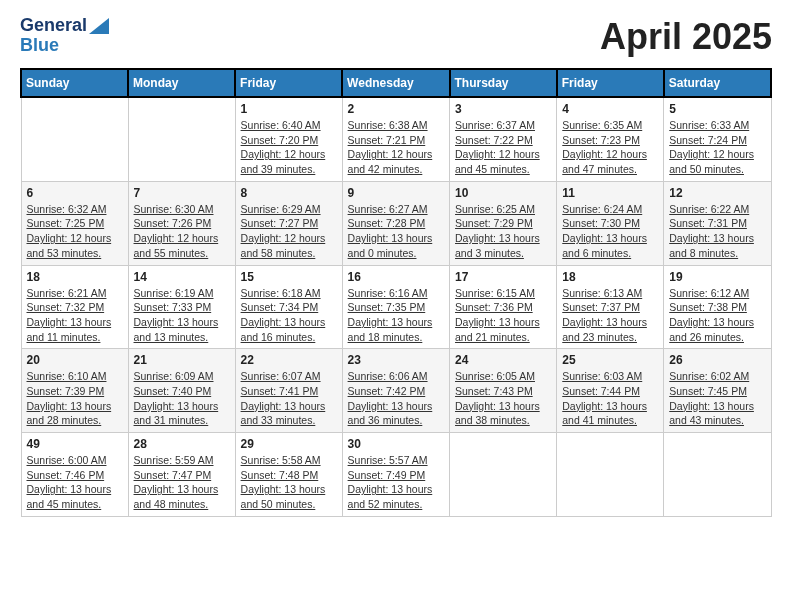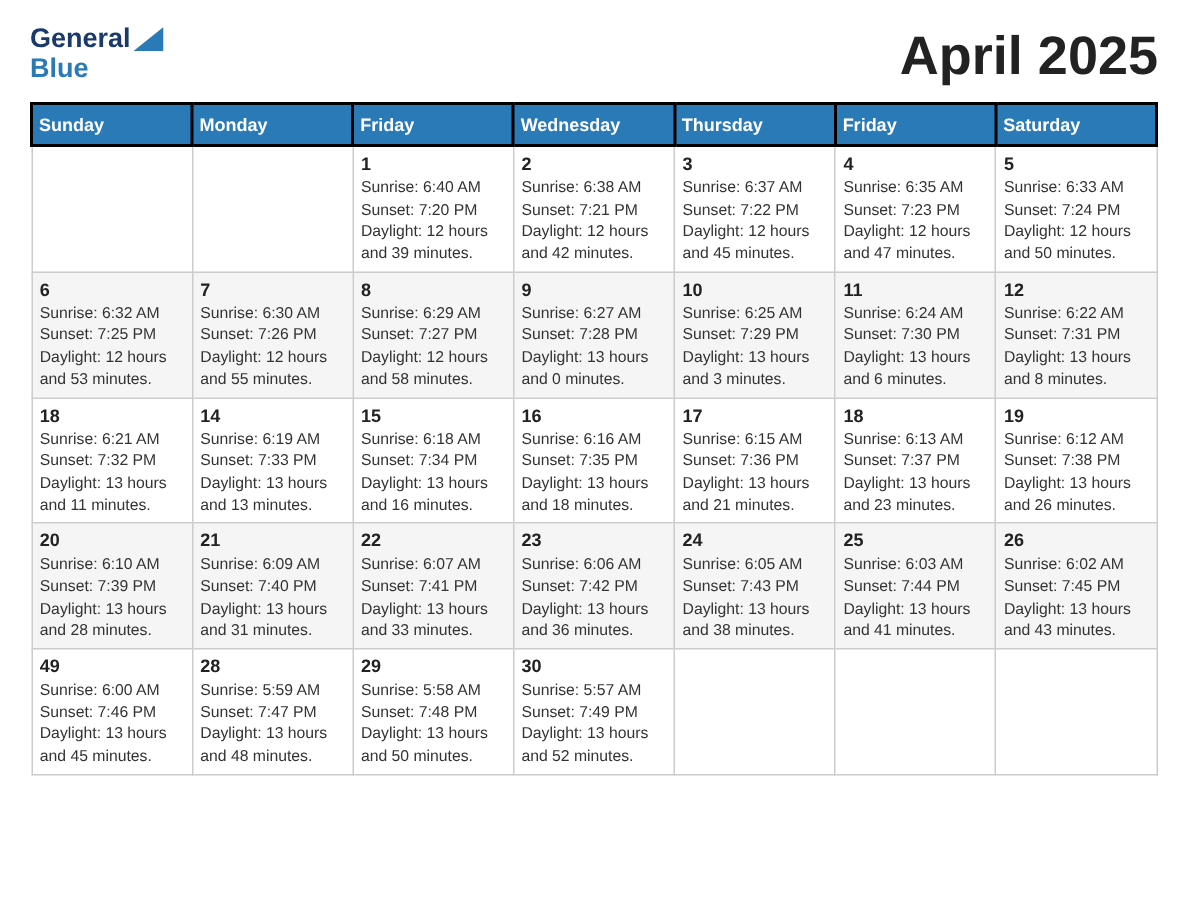--- a/index.html
+++ b/index.html
@@ -72,20 +72,21 @@
       font-weight: bold;
       font-size: 12px;
       color: #222;
       display: block;
       margin-bottom: 2px;
     }
     .day-info {
       color: #333;
       font-size: 10.5px;
       line-height: 1.4;
+      text-decoration: underline;
     }
     .empty-cell {
       background: #fff !important;
     }
   </style>
 </head>
 <body>
 
 <div class="header">
   <div class="logo">

